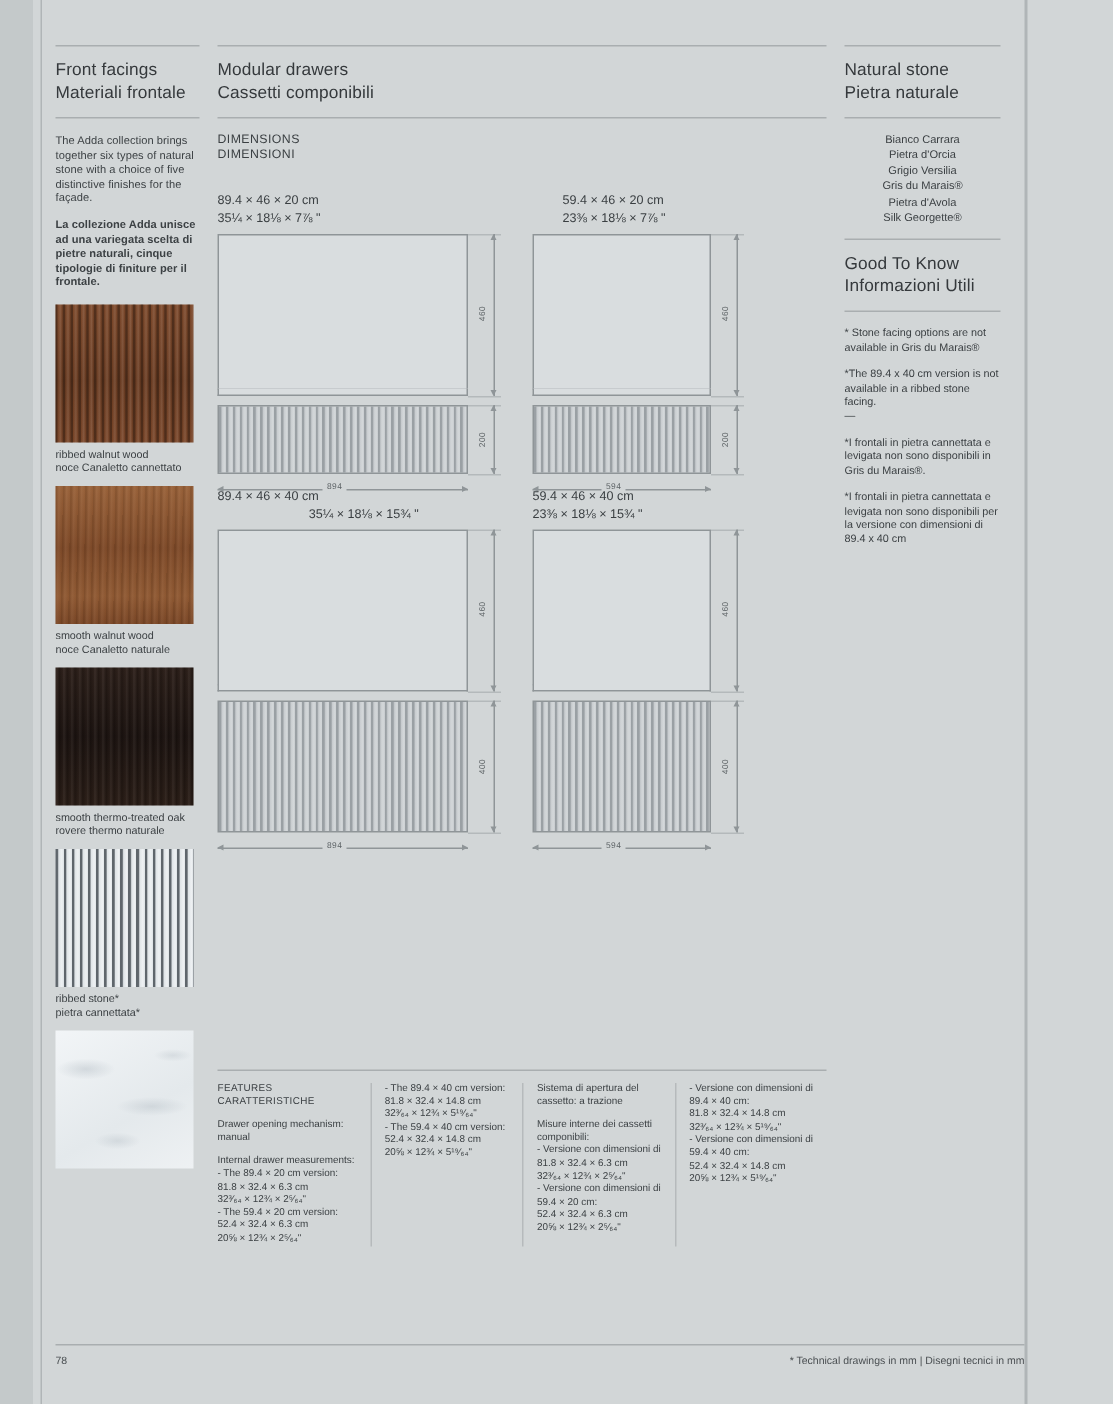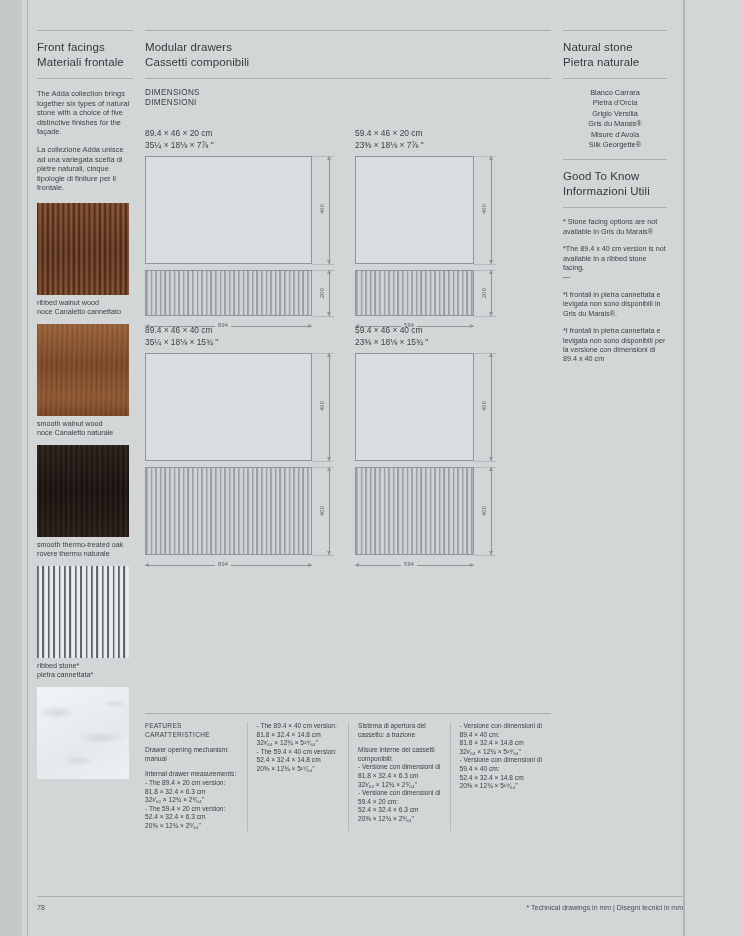--- a/index.html
+++ b/index.html
@@ -58,21 +58,21 @@
   }
   .head-block { padding-top: 9px; padding-bottom: 9px; }
 
   .body-txt {
     font-size: 7.4px;
     line-height: 9.6px;
     color: #3c4144;
     letter-spacing: .05px;
   }
   .body-txt p { margin-bottom: 8px; }
-  .body-txt p:last-child { margin-bottom: 0; }
+  .body-txt p:last-child { margin-bottom: 0; font-weight: bold; }
 
   
   .swatch-wrap { margin-top: 10px; }
   .swatch {
     width: 92px; height: 92px;
     border: 0;
     position: relative;
     overflow: hidden;
   }
   .swatch-label {
@@ -350,21 +350,21 @@
       <div class="dim-v" style="left:184px; top:28px; height:108px;"></div>
       <div class="dim-lbl-v" style="left:172px; top:78px;">460</div>
 
       <div class="dim-v" style="left:184px; top:142px; height:46px;"></div>
       <div class="dim-lbl-v" style="left:172px; top:162px;">200</div>
 
       <div class="dim-h" style="left:0; top:198px; width:167px;"></div>
       <div class="dim-lbl-h" style="left:70px; top:194px;">894</div>
     </div>
 
-    <div class="draw-row" style="left:355px; top:128px; width:195px; height:185px;">
+    <div class="draw-row" style="left:355px; top:128px; width:195px; height:185px;padding-left:20px;">
       <div class="dim-size">59.4 × 46 × 20 cm</div>
       <div class="dim-size" style="margin-top:-4px;">23⅜ × 18⅛ × 7⅞ "</div>
       <div class="panel-flat" style="left:0; top:28px; width:119px; height:104px;"></div>
       <div class="panel-lip" style="left:0; top:131px; width:119px; height:5px;"></div>
       <div class="panel-ribbed" style="left:0; top:142px; width:119px; height:46px;"></div>
 
       <div class="ext-line" style="left:119px; top:28px; width:22px;"></div>
       <div class="ext-line" style="left:119px; top:136px; width:22px;"></div>
       <div class="ext-line" style="left:119px; top:142px; width:22px;"></div>
       <div class="ext-line" style="left:119px; top:188px; width:22px;"></div>
@@ -374,21 +374,21 @@
 
       <div class="dim-v" style="left:136px; top:142px; height:46px;"></div>
       <div class="dim-lbl-v" style="left:124px; top:162px;">200</div>
 
       <div class="dim-h" style="left:0; top:198px; width:119px;"></div>
       <div class="dim-lbl-h" style="left:46px; top:194px;">594</div>
     </div>
 
     <div class="draw-row" style="left:145px; top:325px; width:195px; height:225px;">
       <div class="dim-size">89.4 × 46 × 40 cm</div>
-      <div class="dim-size" style="margin-top:-4px;">35¼ × 18⅛ × 15¾ "</div>
+      <div class="dim-size" style="margin-top:-4px;text-align:center;">35¼ × 18⅛ × 15¾ "</div>
       <div class="panel-flat" style="left:0; top:28px; width:167px; height:104px;"></div>
       <div class="panel-lip" style="left:0; top:131px; width:167px; height:5px;"></div>
       <div class="panel-ribbed" style="left:0; top:142px; width:167px; height:88px;"></div>
 
       <div class="ext-line" style="left:167px; top:28px; width:22px;"></div>
       <div class="ext-line" style="left:167px; top:136px; width:22px;"></div>
       <div class="ext-line" style="left:167px; top:142px; width:22px;"></div>
       <div class="ext-line" style="left:167px; top:230px; width:22px;"></div>
 
       <div class="dim-v" style="left:184px; top:28px; height:108px;"></div>
@@ -484,21 +484,21 @@
       <div class="head">Natural stone</div>
       <div class="head">Pietra naturale</div>
     </div>
     <div class="rule"></div>
 
     <div class="stone-list">
       <div>Bianco Carrara</div>
       <div>Pietra d'Orcia</div>
       <div>Grigio Versilia</div>
       <div>Gris du Marais®</div>
-      <div>Misure d'Avola</div>
+      <div>Pietra d'Avola</div>
       <div>Silk Georgette®</div>
     </div>
 
     <div class="rule"></div>
     <div class="head-block">
       <div class="head">Good To Know</div>
       <div class="head">Informazioni Utili</div>
     </div>
     <div class="rule"></div>
 

